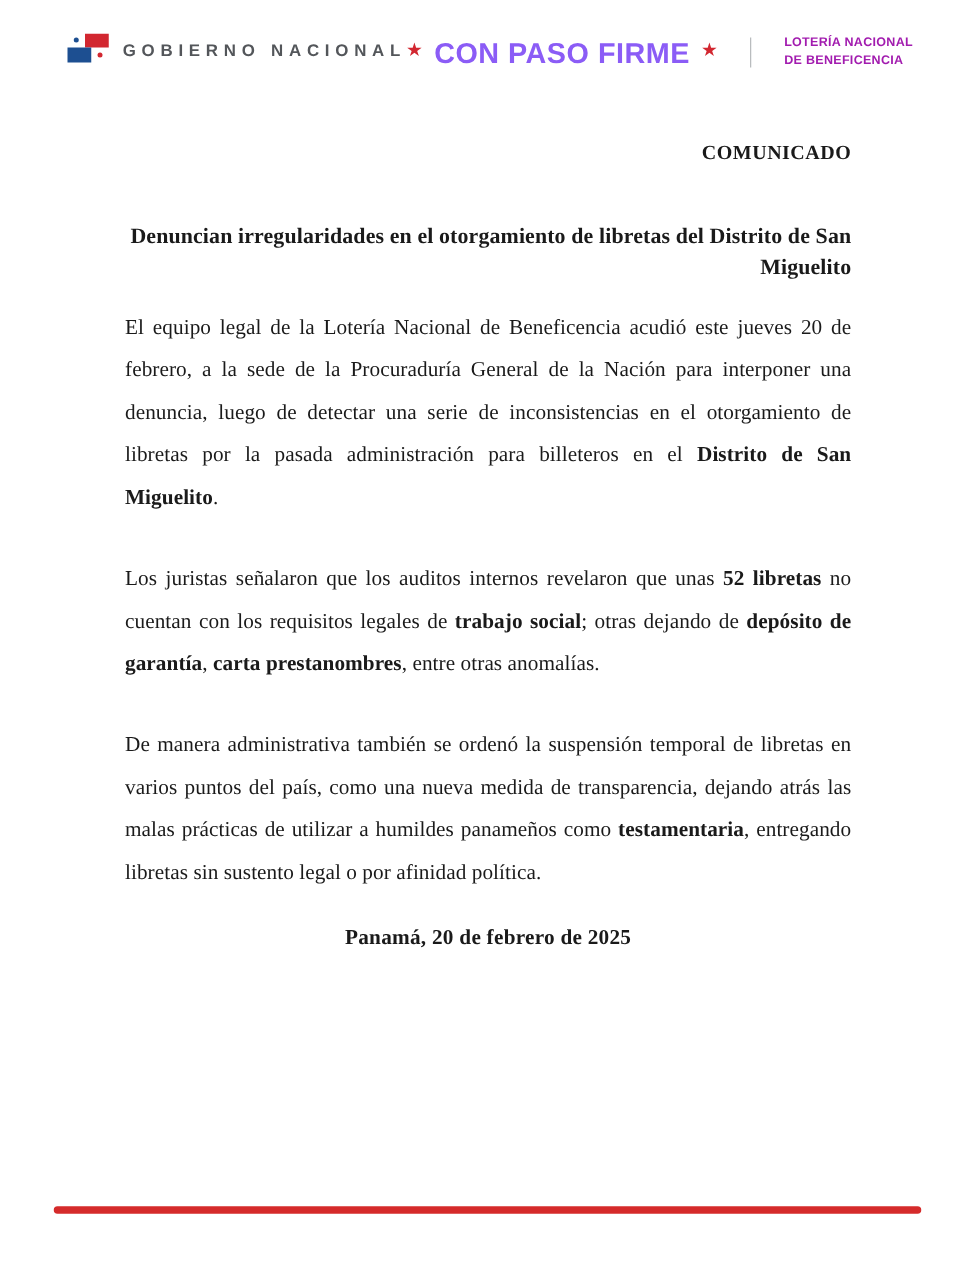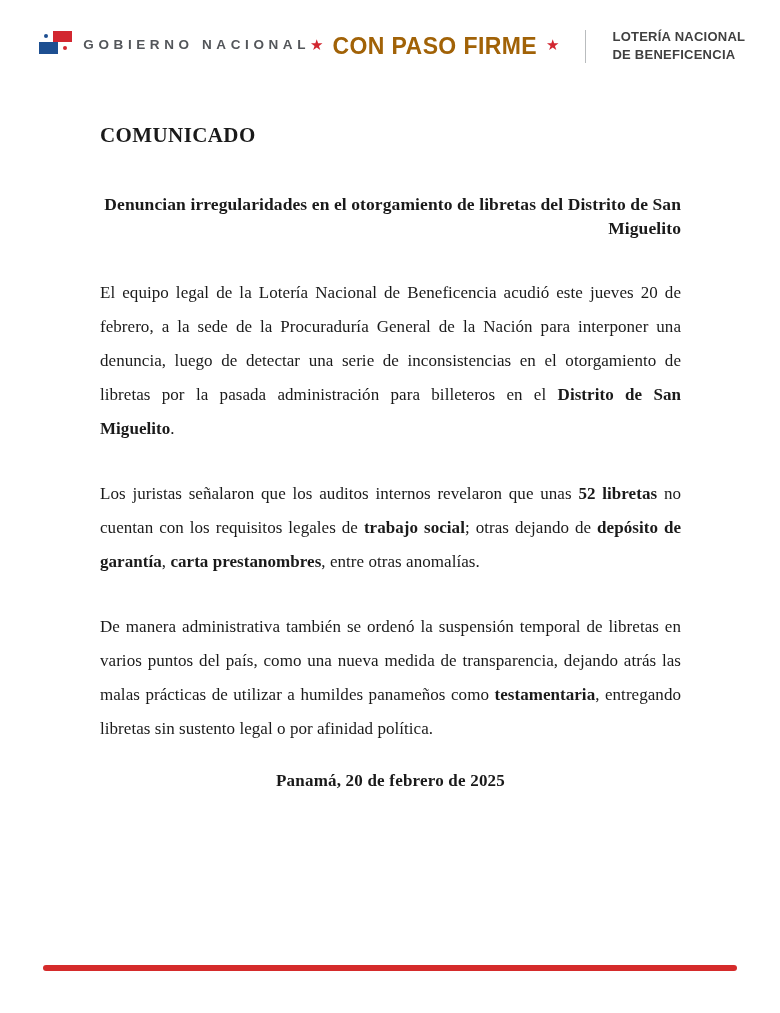--- a/index.html
+++ b/index.html
@@ -93,79 +93,79 @@
     align-items: center;
     gap: 9px;
     margin-top: 2px;
     white-space: nowrap;
   }
   .gov-slogan {
     font-family: "Liberation Sans", "DejaVu Sans", sans-serif;
     font-size: 23px;
     font-weight: 700;
     letter-spacing: 0.4px;
-    color: #a16207;
+    color: #8b5cf6;
     line-height: 1.1;
   }
   .star {
     color: #d22730;
     font-size: 15px;
     line-height: 1;
     position: relative;
     top: -1px;
   }
 
   .divider {
     width: 1px;
     align-self: stretch;
     background: #b9bcbe;
     margin: 4px 0 2px 0;
   }
 
   .lotto-block {
     padding-left: 26px;
     font-family: "Liberation Sans", "DejaVu Sans", sans-serif;
-    font-size: 13px;
+    font-size: 10px;
     font-weight: 600;
-    color: #404040;
+    color: #a21caf;
     line-height: 1.42;
     letter-spacing: 0.25px;
     white-space: nowrap;
     align-self: center;
     padding-top: 2px;
   }
 
   
   .doc {
     padding: 0 99px 0 100px;
   }
   .comunicado {
-    text-align: left;
-    font-size: 21px;
+    text-align: right;
+    font-size: 16px;
     font-weight: bold;
     letter-spacing: 0.4px;
     margin-top: 58px;
   }
   .headline {
     text-align: right;
     font-size: 17.5px;
     font-weight: bold;
     line-height: 1.38;
     margin-top: 44px;
     letter-spacing: 0.1px;
   }
   p.body-par {
     text-align: justify;
     text-justify: inter-word;
     font-size: 17px;
     line-height: 2.0;
     margin: 0;
     letter-spacing: 0.05px;
   }
-  p.first-par { margin-top: 36px; }
+  p.first-par { margin-top: 20px; }
   p.body-par + p.body-par { margin-top: 31px; }
   p.body-par b { font-weight: bold; }
 
   .signoff {
     text-align: center;
     font-size: 17px;
     font-weight: bold;
     margin-top: 25px;
     letter-spacing: 0.2px;
   }

